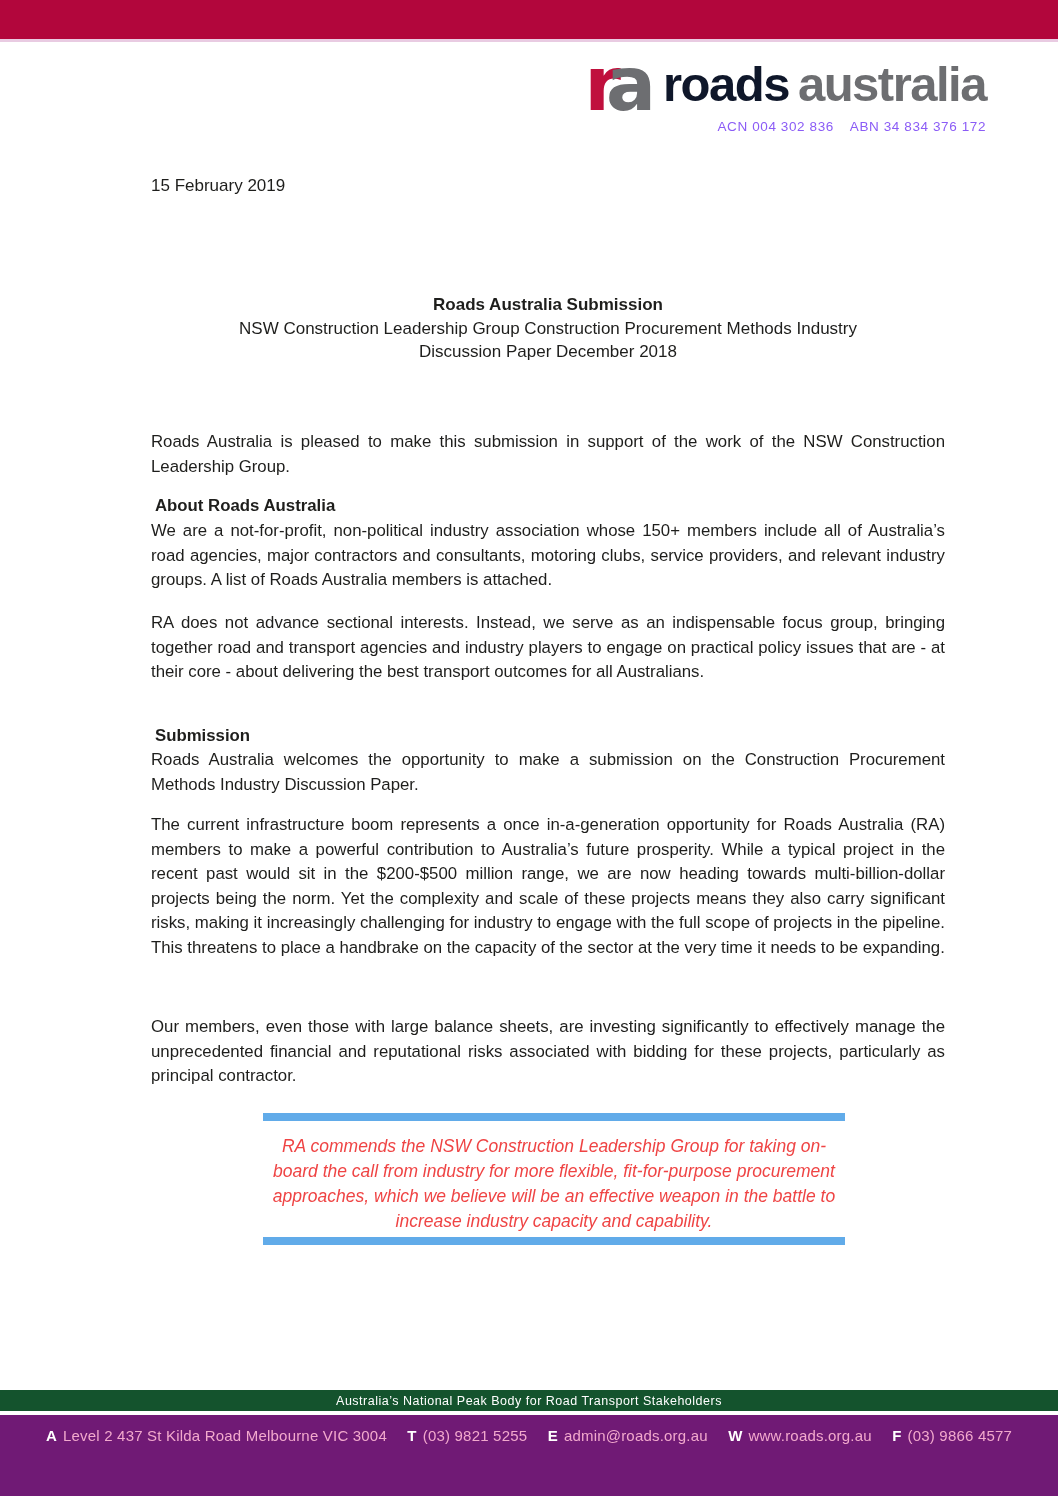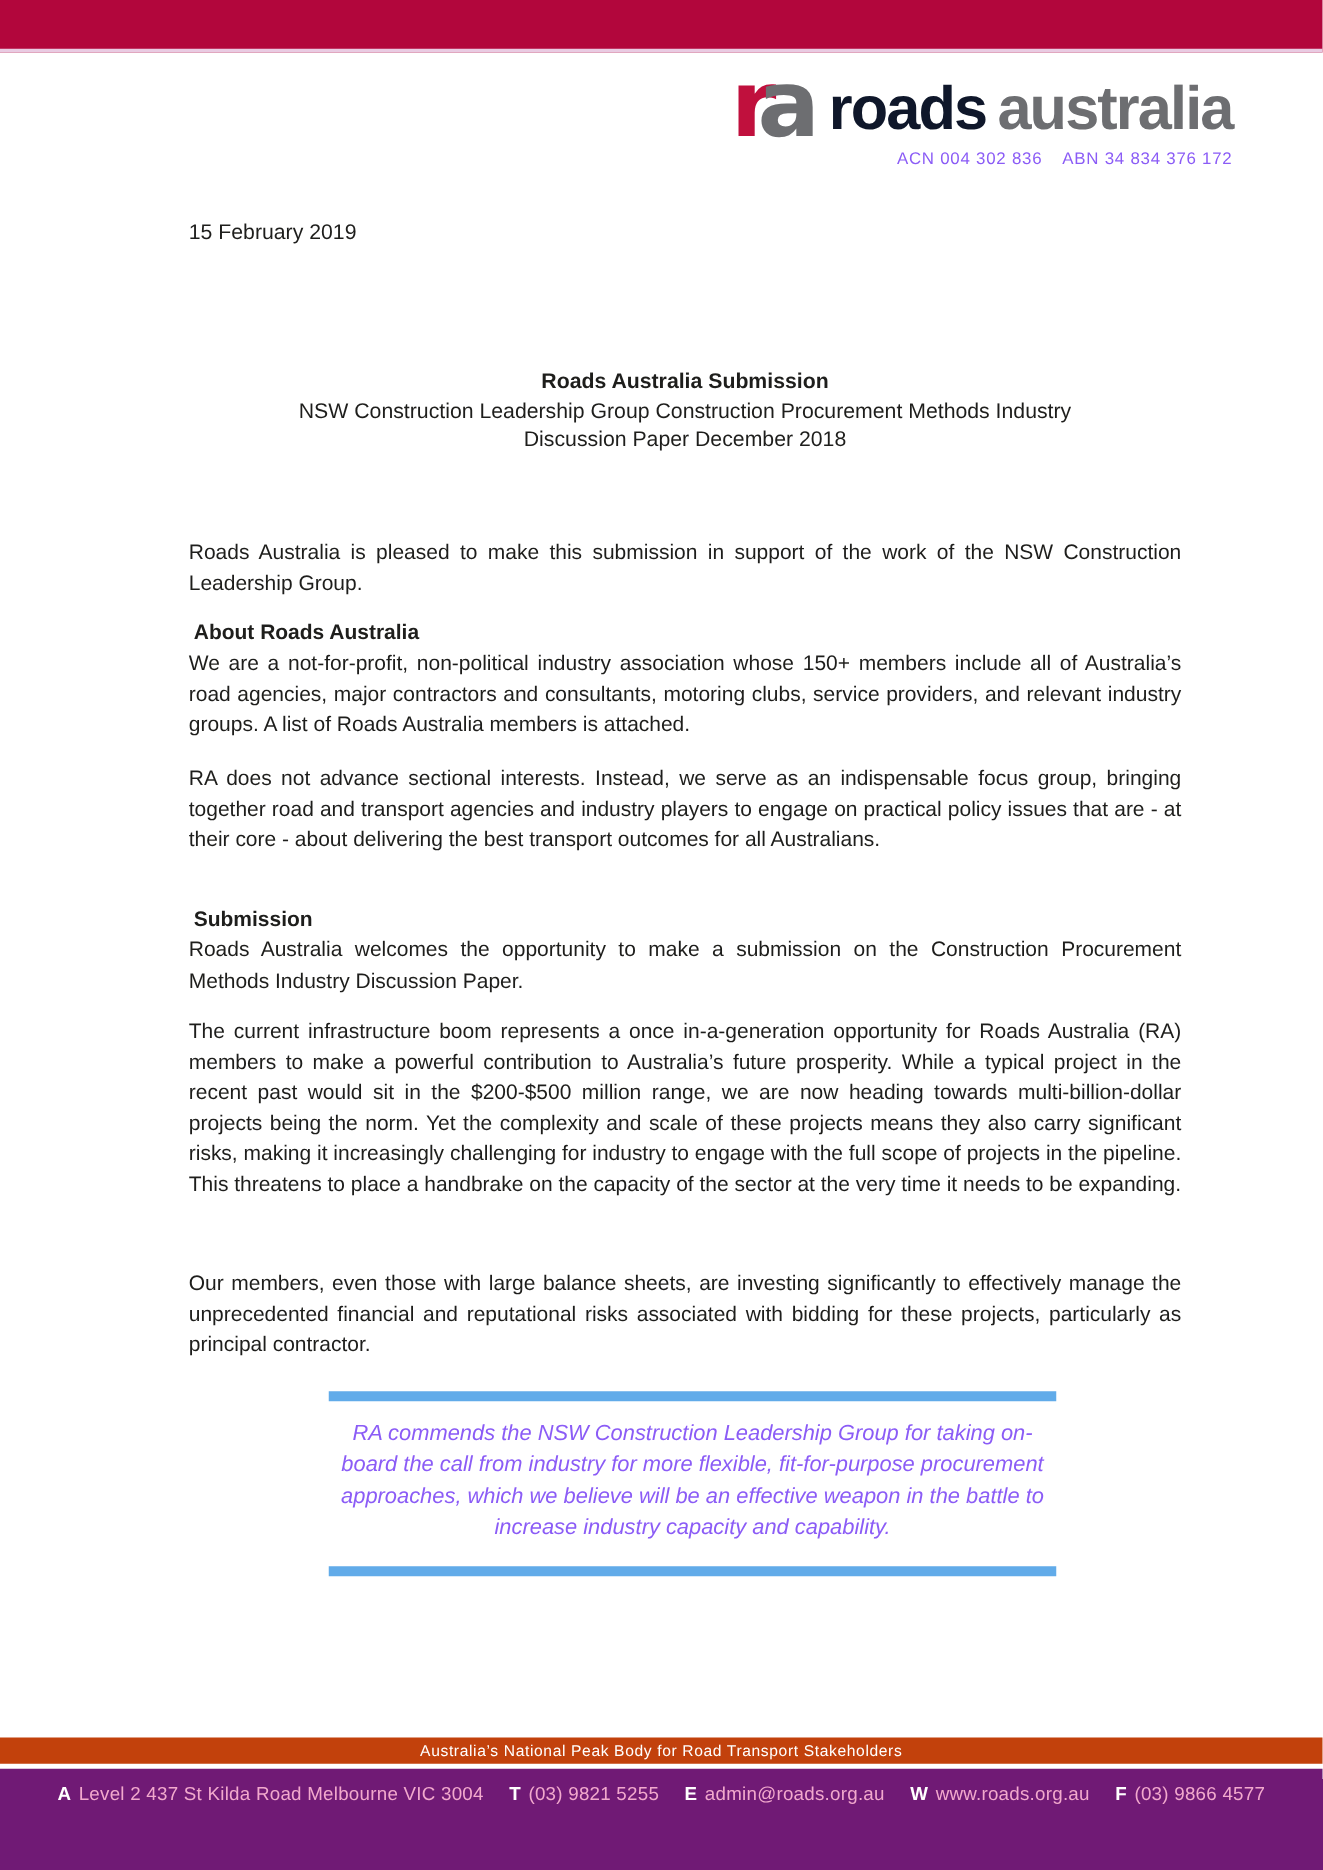--- a/index.html
+++ b/index.html
@@ -17,21 +17,21 @@
   
   .topbar {
     position: absolute; top: 0; left: 0; right: 0;
     height: 42px;
     background: #b2063c;
     border-bottom: 3px solid #e9cbe2;
   }
 
   
   .logo { position: absolute; top: 56px; right: 72px; text-align: right; }
-  .logo-row { display: flex; align-items: flex-end; justify-content: flex-end; }
+  .logo-row { display: flex; align-items: center; justify-content: flex-end; }
   .logo-mark {
     font-family: "DejaVu Sans", sans-serif;
     font-weight: 800; font-size: 74px; line-height: 56px;
     letter-spacing: -15px; padding-right: 22px;
   }
   .mark-r { color: #c0103d; }
   .mark-a { color: #6d6e71; }
   .wordmark {
     font-family: "Liberation Sans", sans-serif;
     font-weight: bold; font-size: 49px; line-height: 1;
@@ -67,29 +67,29 @@
   .pos-about-p2{ top: 611px; }
   .pos-sub-h   { top: 724px; }
   .pos-sub-p1  { top: 748px; }
   .pos-sub-p2  { top: 813px; }
   .pos-sub-p3  { top: 1015px; }
 
   
   .quote-block { position: absolute; left: 112px; top: 1113px; width: 582px; }
   .quote-rule { height: 8px; background: #61abe9; }
   .quote-text {
-    height: 132px; padding: 13px 8px;
+    height: 116px; padding: 13px 8px;
     text-align: center; font-style: italic;
-    color: #8b5cf6; font-size: 17.5px; line-height: 25px;
+    color: #ef4444; font-size: 17.5px; line-height: 25px;
   }
 
   
   .tagline-bar {
     position: absolute; top: 1390px; left: 0; right: 0; height: 21px;
-    background: #c2410c; color: #ffffff;
+    background: #14532d; color: #ffffff;
     display: flex; align-items: center; justify-content: center;
     font-size: 12.5px; letter-spacing: 0.5px;
   }
   .footer-red {
     position: absolute; top: 1415px; left: 0; right: 0; bottom: 0;
     background: #701a75;
   }
   .contacts {
     margin-top: 12px; text-align: center;
     font-size: 15px; color: #f2a9cd; letter-spacing: 0.2px; white-space: nowrap;

